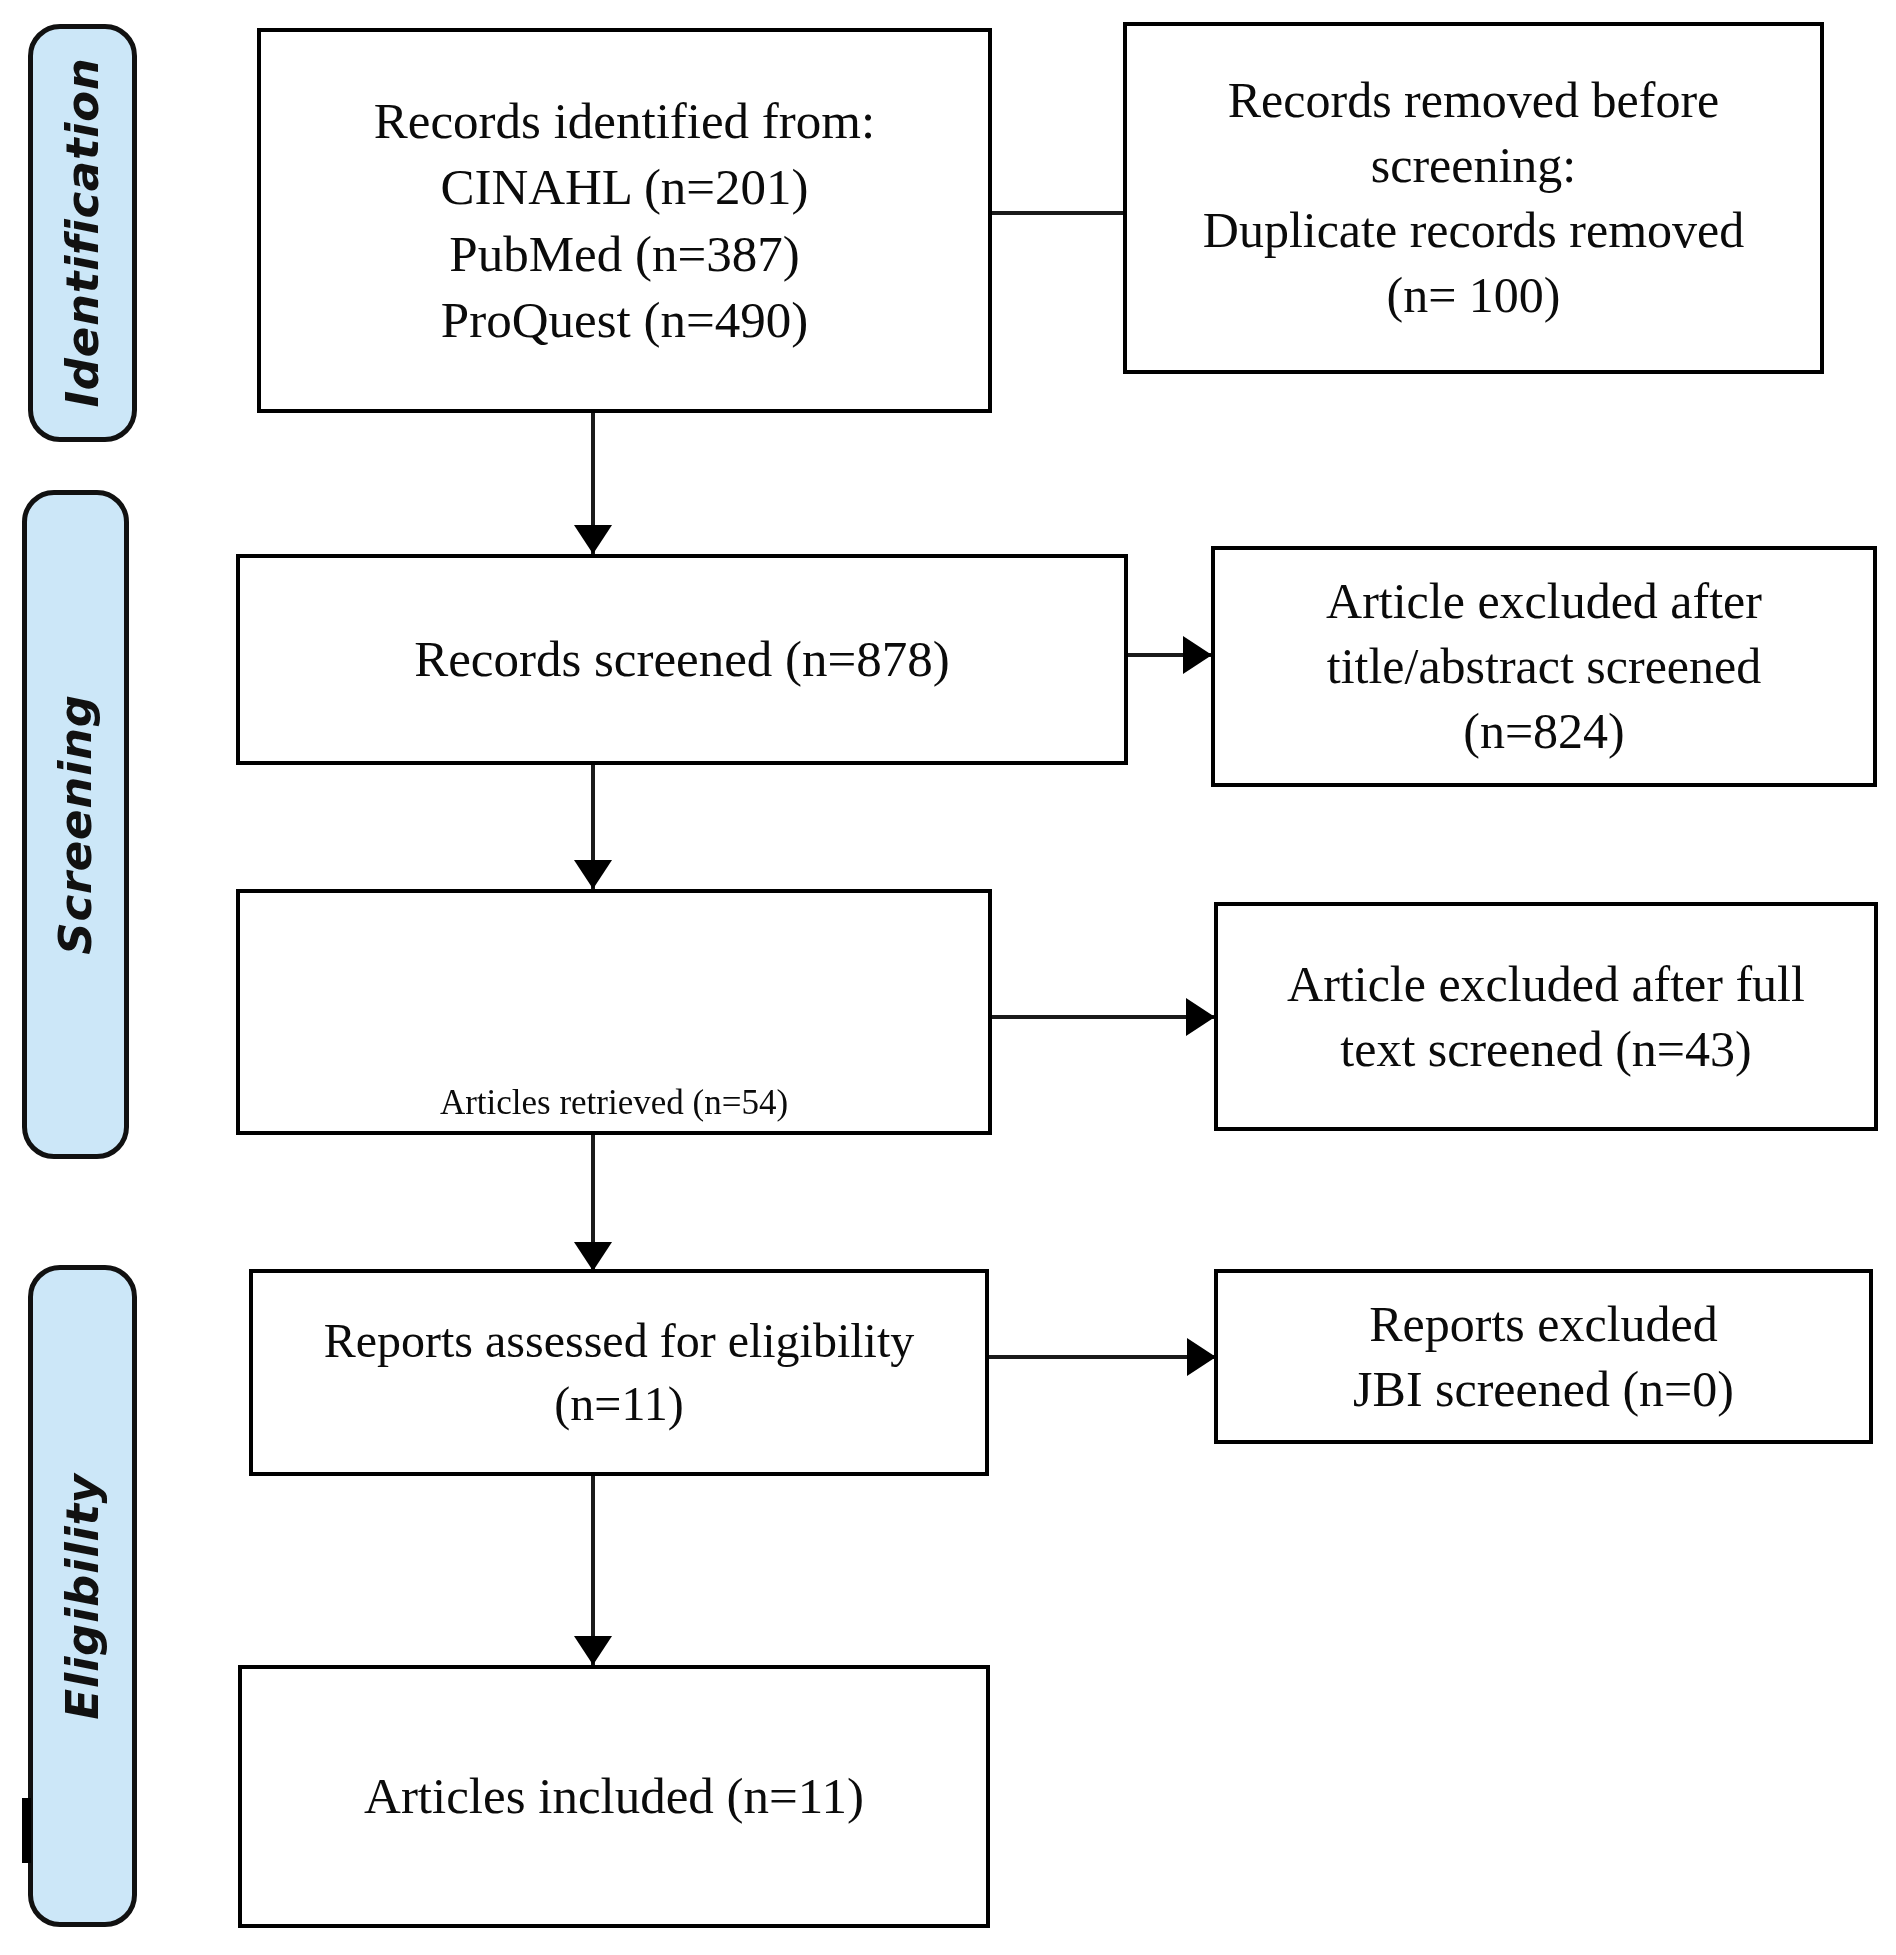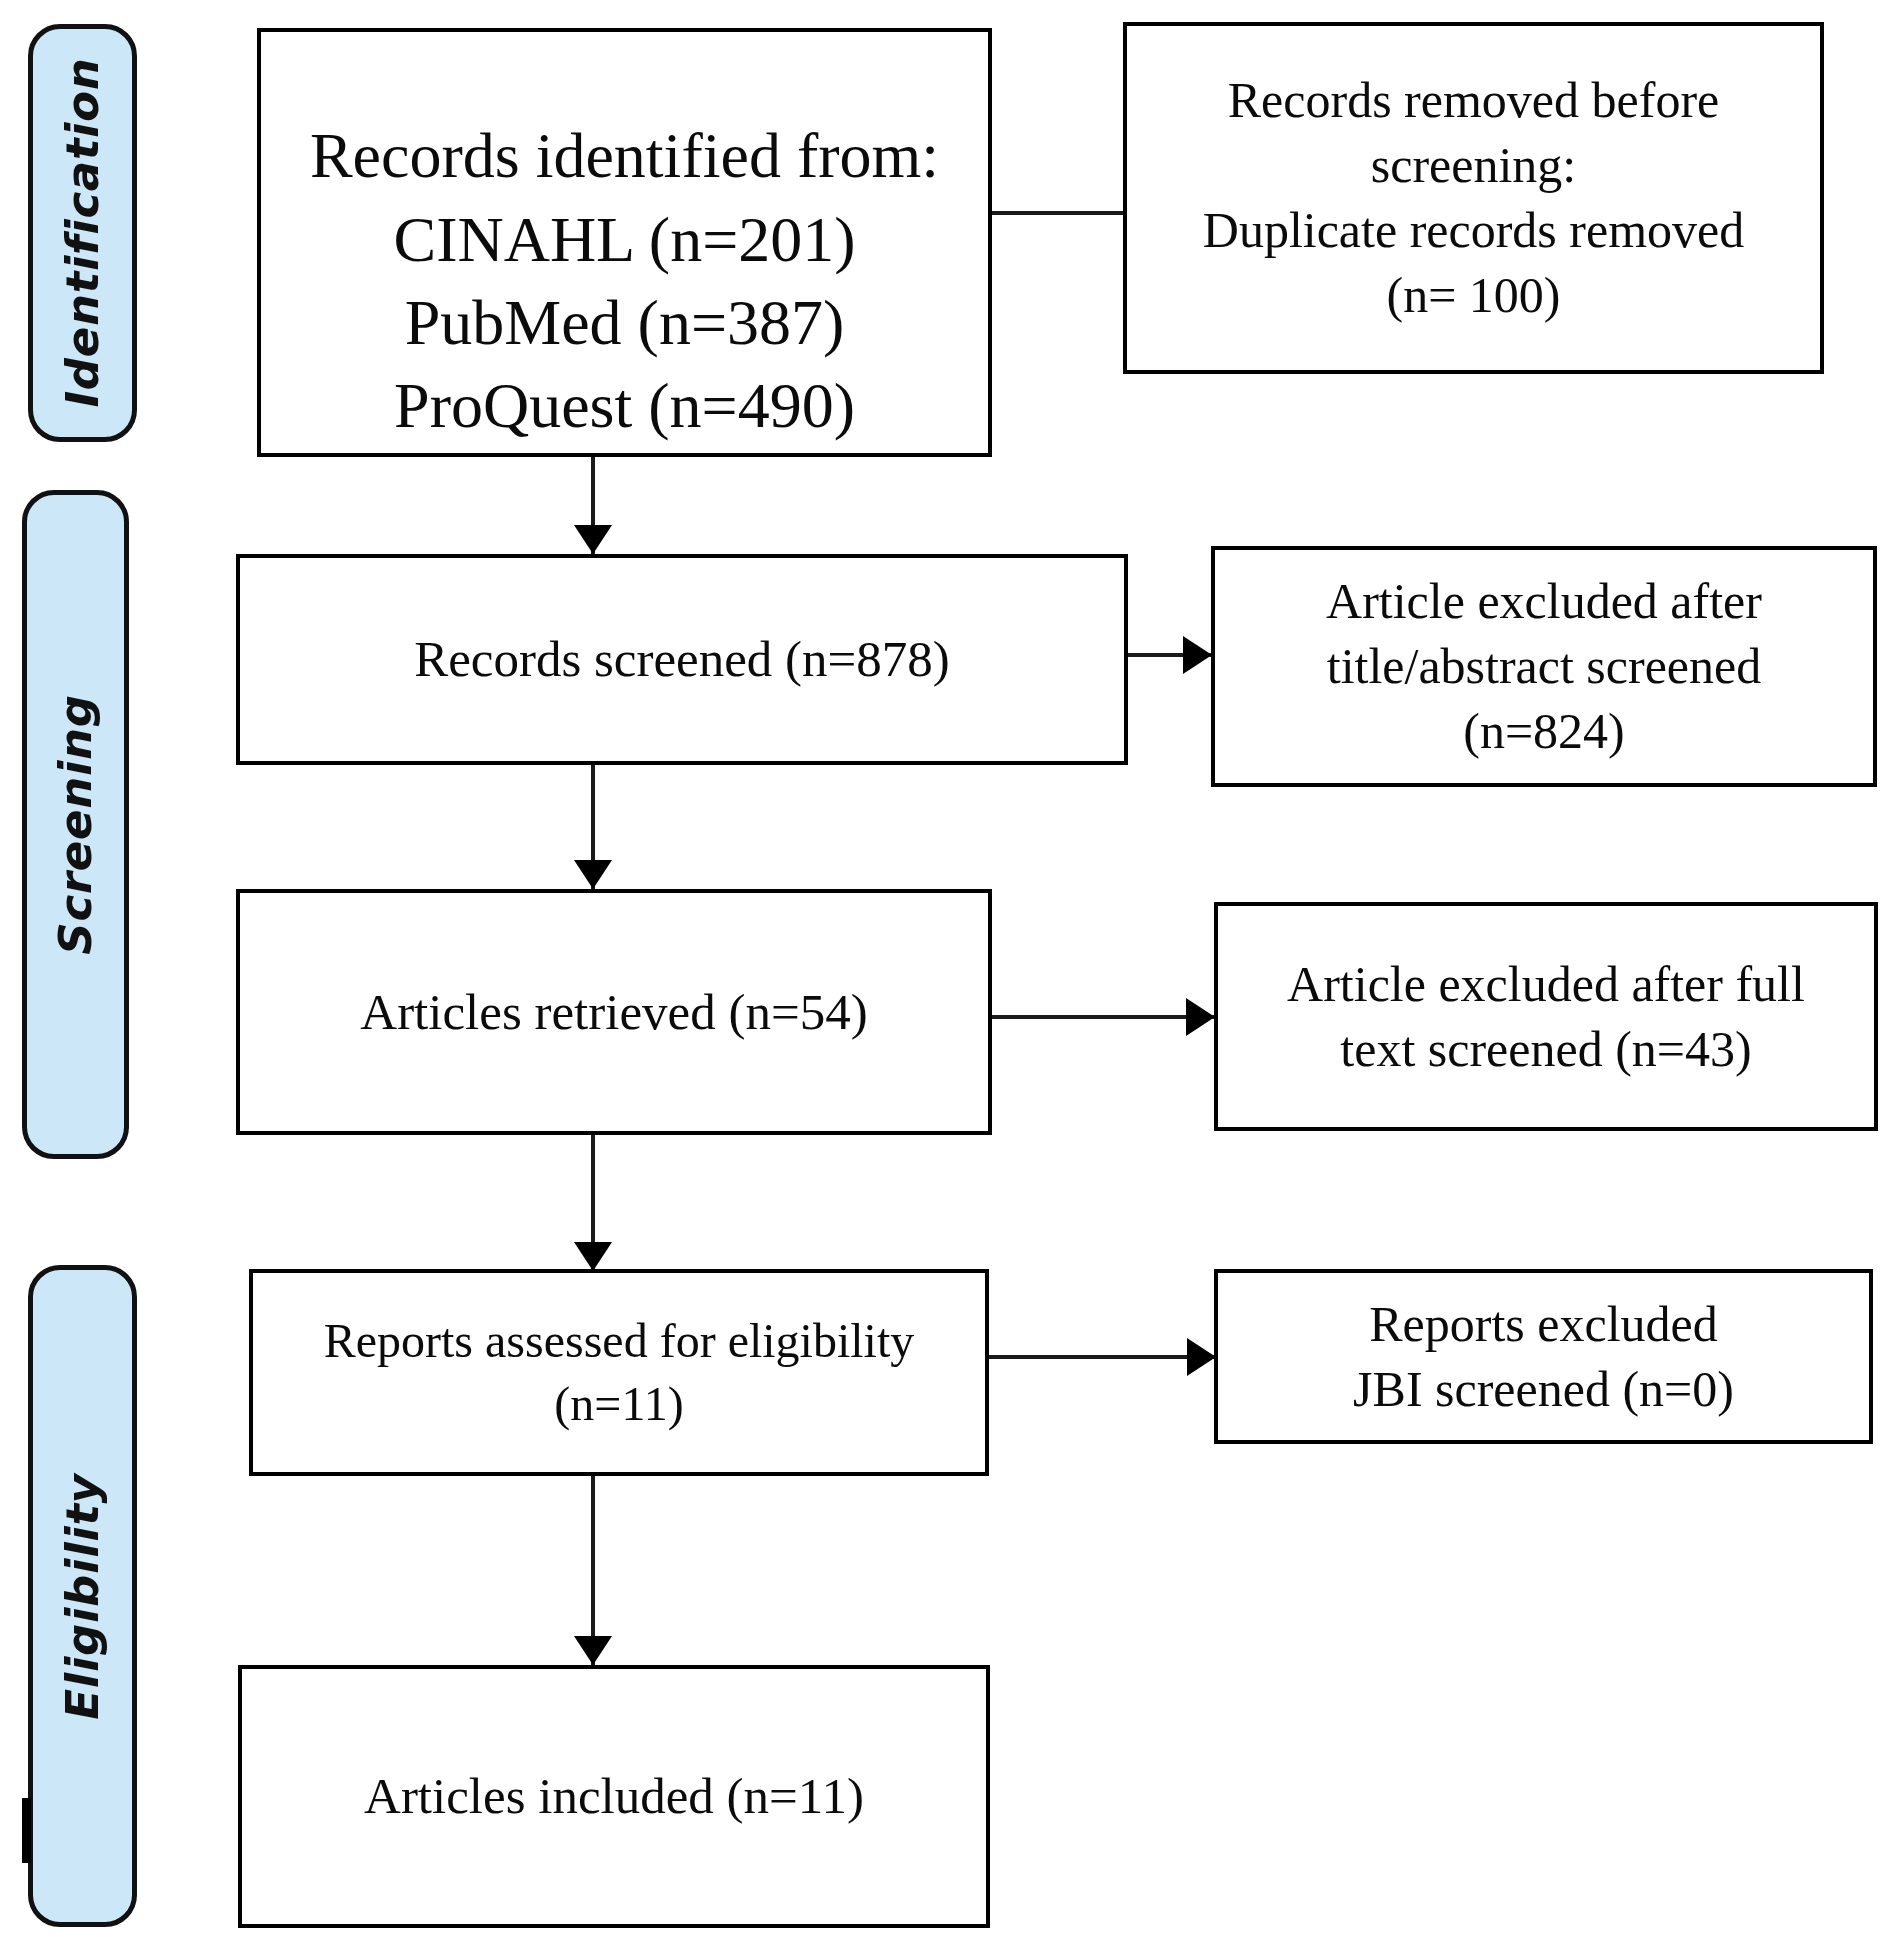--- a/index.html
+++ b/index.html
@@ -130,21 +130,21 @@
 
   <div class="conn-v" style="left:591px; top:1134px; height:139px;"></div>
   <div class="arrow-down" style="left:574px; top:1242px;"></div>
 
   <div class="conn-h" style="left:987px; top:1355px; width:231px;"></div>
   <div class="arrow-right" style="left:1187px; top:1338px;"></div>
 
   <div class="conn-v" style="left:591px; top:1475px; height:192px;"></div>
   <div class="arrow-down" style="left:574px; top:1636px;"></div>
 
-  <div class="flow-box" style="left:257px; top:28px; width:735px; height:429px; font-size:64px;justify-content:flex-end;">
+  <div class="flow-box" style="left:257px; top:28px; width:735px; height:385px; font-size:51px;">
     <span class="line">Records identified from:</span>
     <span class="line">CINAHL (n=201)</span>
     <span class="line">PubMed (n=387)</span>
     <span class="line">ProQuest (n=490)</span>
   </div>
 
   <div class="flow-box" style="left:1123px; top:22px; width:701px; height:352px; font-size:50px;">
     <span class="line">Records removed before</span>
     <span class="line">screening:</span>
     <span class="line">Duplicate records removed</span>
@@ -154,21 +154,21 @@
   <div class="flow-box" style="left:236px; top:554px; width:892px; height:211px; font-size:51px;">
     <span class="line">Records screened (n=878)</span>
   </div>
 
   <div class="flow-box" style="left:1211px; top:546px; width:666px; height:241px; font-size:50px;">
     <span class="line">Article excluded after</span>
     <span class="line">title/abstract screened</span>
     <span class="line">(n=824)</span>
   </div>
 
-  <div class="flow-box" style="left:236px; top:889px; width:756px; height:246px; font-size:51px;">
+  <div class="flow-box" style="left:236px; top:889px; width:756px; height:246px; font-size:35px;justify-content:flex-end;">
     <span class="line">Articles retrieved (n=54)</span>
   </div>
 
   <div class="flow-box" style="left:1214px; top:902px; width:664px; height:229px; font-size:50px;">
     <span class="line">Article excluded after full</span>
     <span class="line">text screened (n=43)</span>
   </div>
 
   <div class="flow-box" style="left:249px; top:1269px; width:740px; height:207px; font-size:48px;align-items:center;">
     <span class="line">Reports assessed for eligibility</span>

